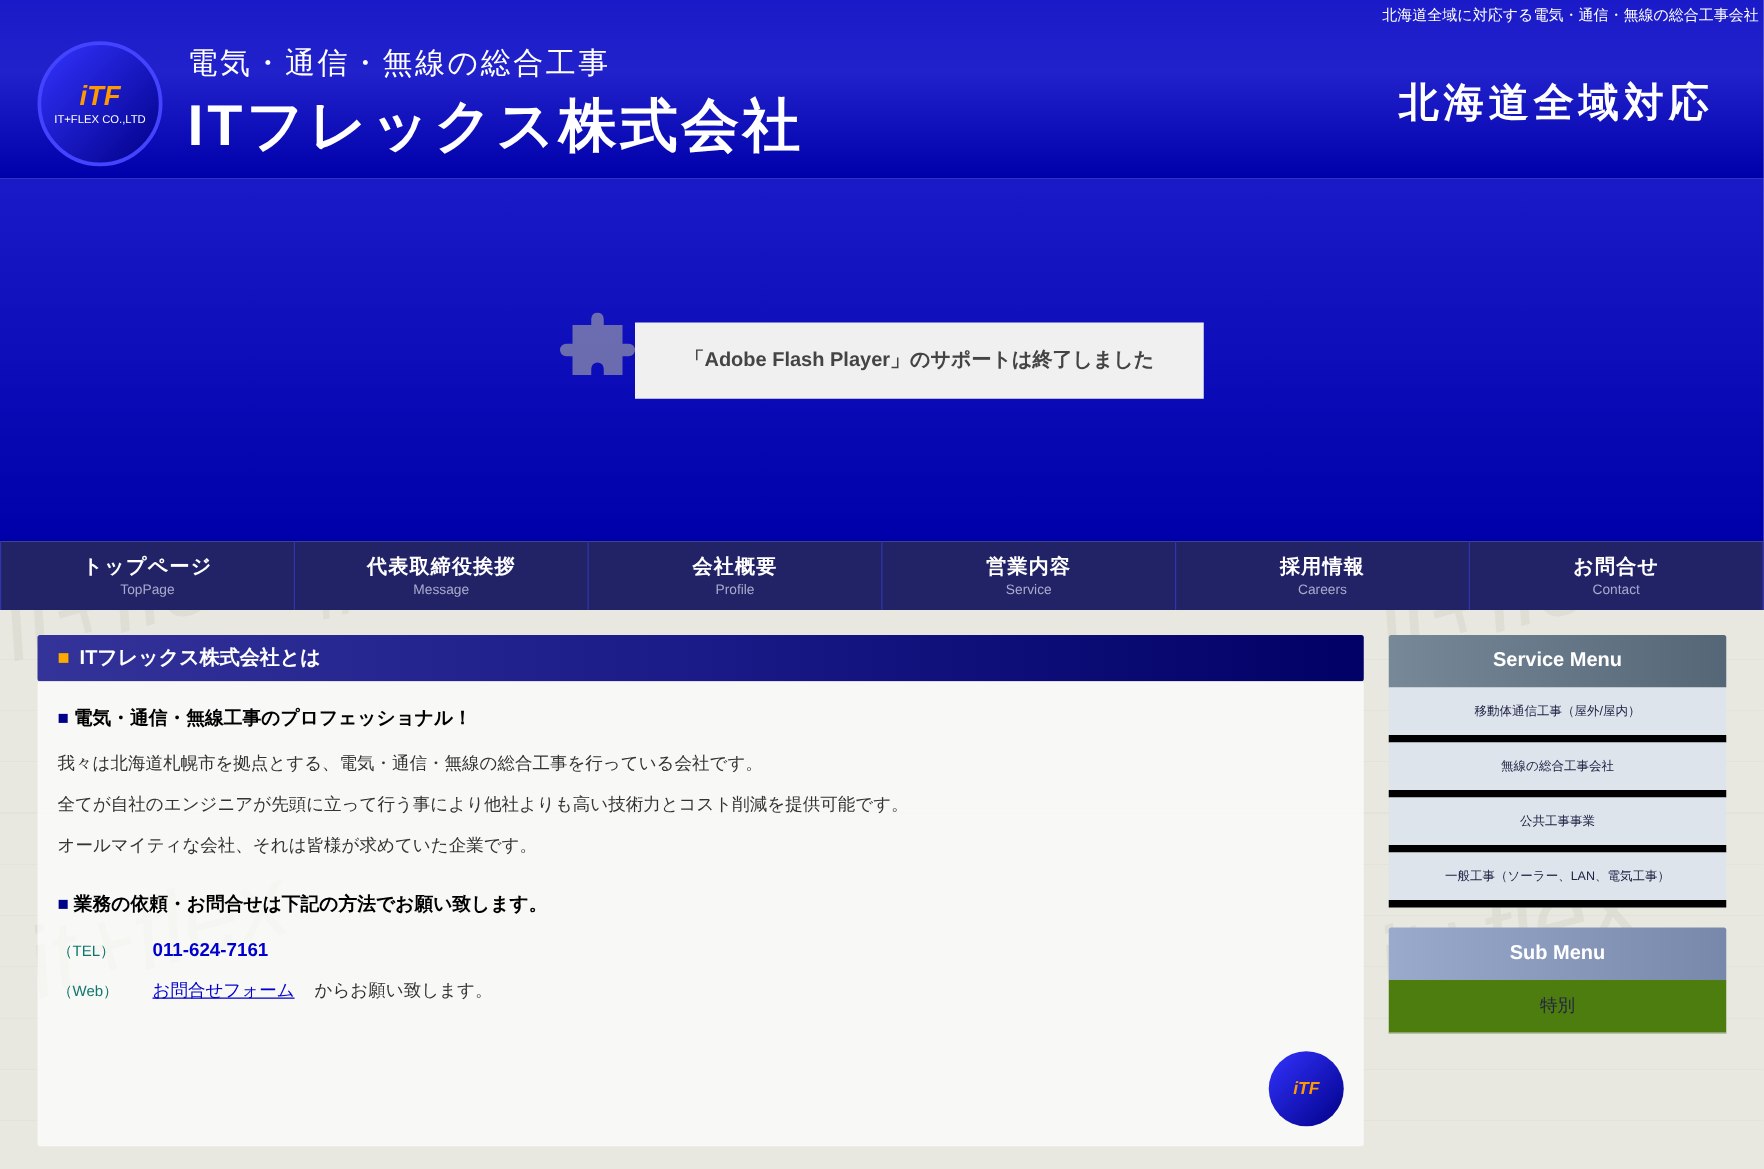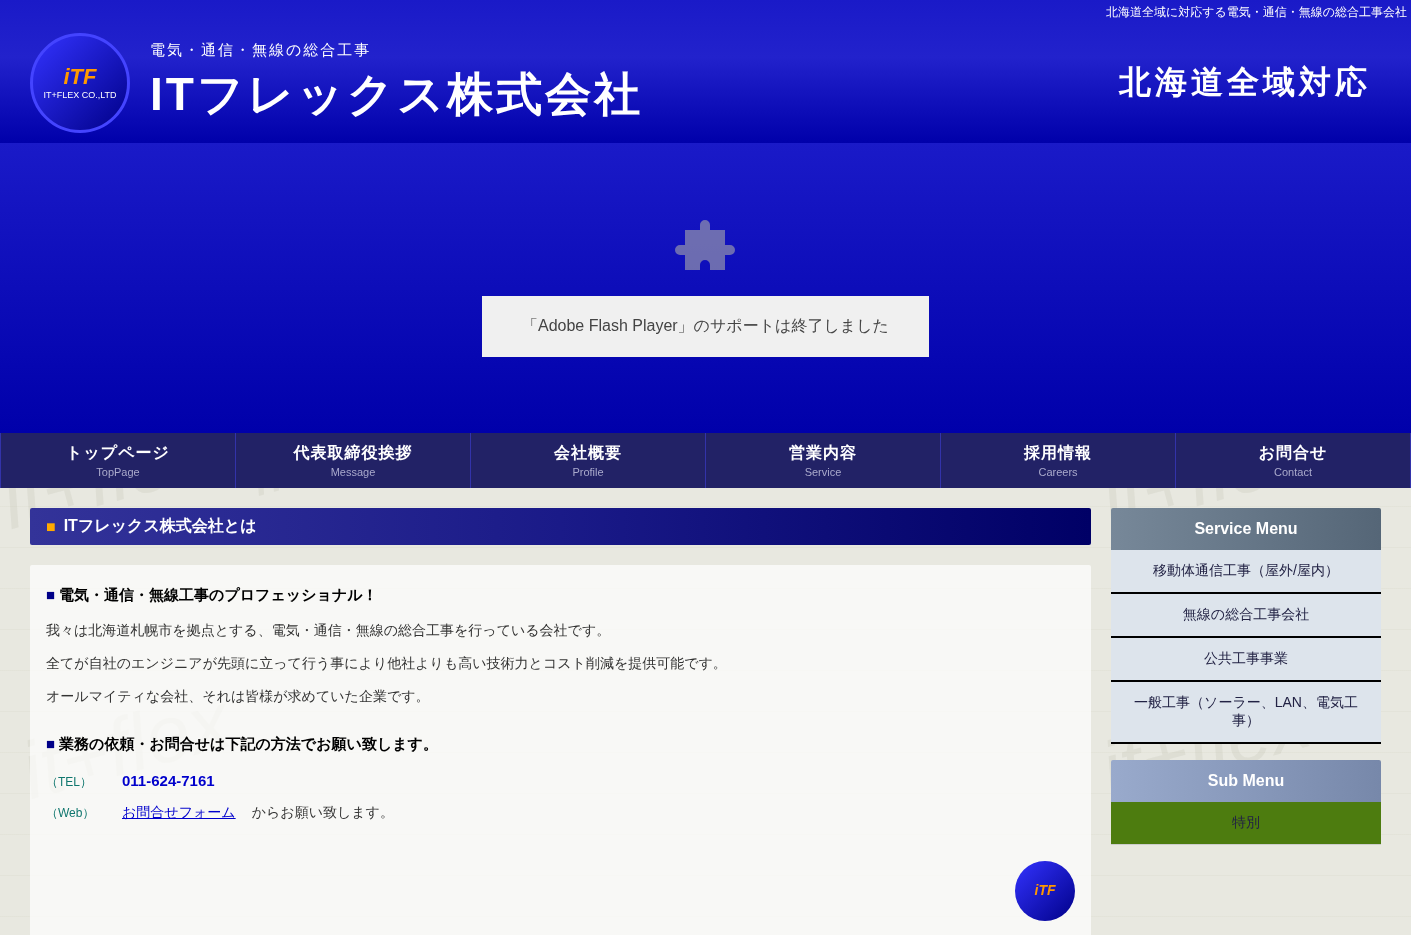--- a/index.html
+++ b/index.html
@@ -81,21 +81,21 @@
     }
     .logo-circle-sub {
       color: #ffffff;
       font-size: 9px;
       margin-top: 2px;
     }
     .header-title-block {
       color: #ffffff;
     }
     .header-subtitle {
-      font-size: 15px;
+      font-size: 24px;
       margin-bottom: 4px;
       letter-spacing: 2px;
     }
     .header-main-title {
       font-size: 46px;
       font-weight: bold;
       letter-spacing: 3px;
     }
     .header-right {
       color: #ffffff;
@@ -112,23 +112,23 @@
       height: 290px;
       display: flex;
       flex-direction: column;
       align-items: center;
       justify-content: center;
       position: relative;
       z-index: 1;
     }
     .flash-placeholder {
       display: flex;
-      flex-direction: column;
       align-items: center;
       justify-content: center;
+      font-weight: bold;
     }
     .puzzle-icon {
       width: 60px;
       height: 60px;
       margin-bottom: 16px;
       color: #aaaaaa;
       opacity: 0.6;
     }
     .flash-message {
       color: #444444;
@@ -187,21 +187,20 @@
       flex: 1;
       background: transparent;
     }
     .content-title-bar {
       background: linear-gradient(90deg, #333399 0%, #1a1a88 50%, #000066 100%);
       color: #ffffff;
       padding: 8px 16px;
       font-size: 16px;
       font-weight: bold;
       border-radius: 2px;
-      margin-bottom: 20px;
       display: flex;
       align-items: center;
       gap: 8px;
     }
     .content-title-bar::before {
       content: "■";
       color: #ffaa00;
     }
     .content-body {
       font-size: 14px;
@@ -289,23 +288,23 @@
       background: linear-gradient(90deg, #778899 0%, #556677 100%);
       color: #ffffff;
       text-align: center;
       padding: 12px 10px;
       font-size: 16px;
       font-weight: bold;
       border-radius: 2px 2px 0 0;
     }
     .sidebar-menu-item {
       background: #dde4ec;
-      border-bottom: 2px solid #000000;
+      border-bottom: 6px solid #000000;
       padding: 12px 16px;
-      font-size: 14px;
+      font-size: 10px;
       color: #222244;
       cursor: pointer;
       text-align: center;
     }
     .sidebar-header-sub {
       background: linear-gradient(90deg, #99aacc 0%, #7788aa 100%);
       color: #ffffff;
       text-align: center;
       padding: 12px 10px;
       font-size: 16px;

